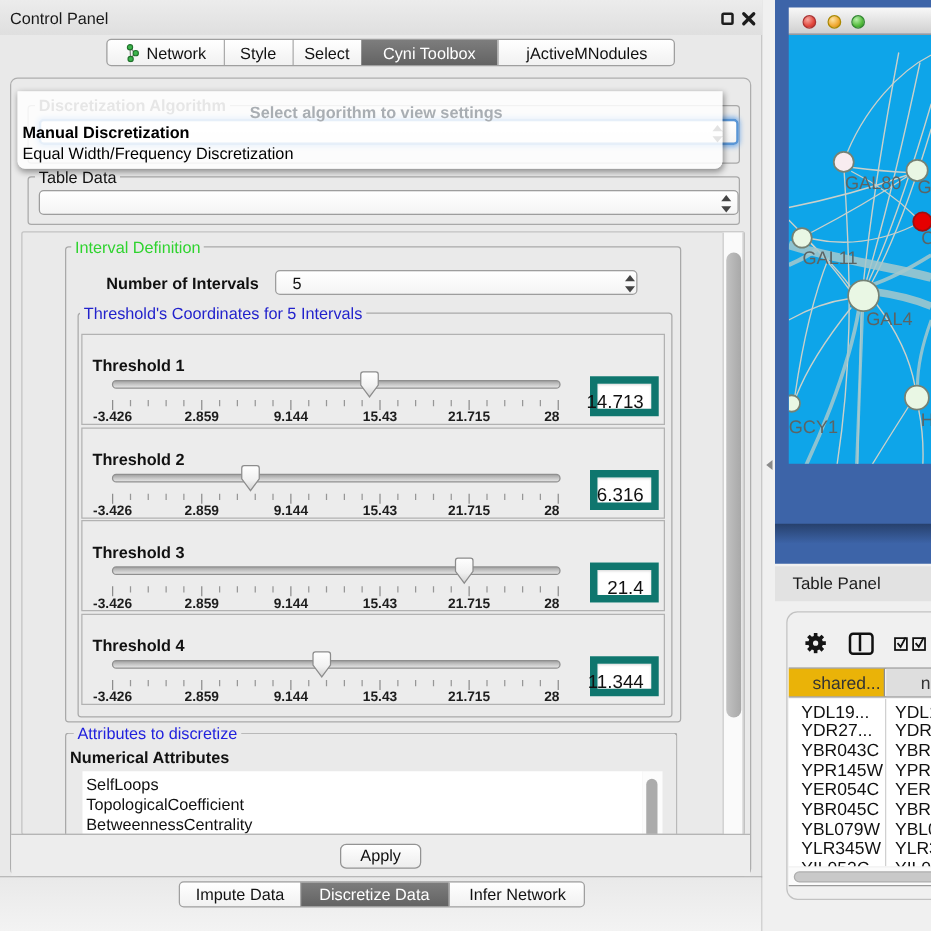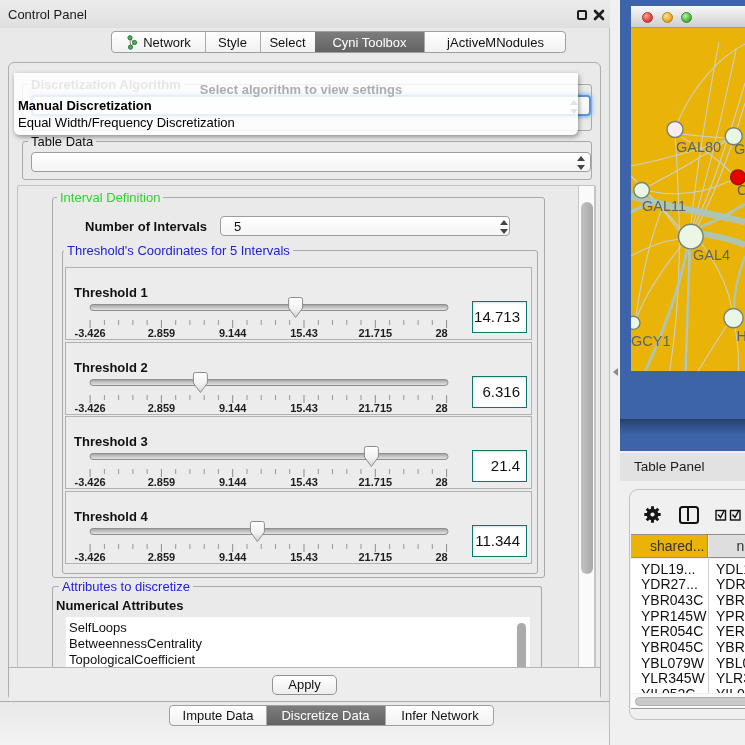--- a/index.html
+++ b/index.html
@@ -5,36 +5,36 @@
 html,body { width:745px; height:745px; overflow:hidden; background:#ebebeb;
   font-family:"Liberation Sans", sans-serif; }
 #stage { position:absolute; left:0; top:0; width:745px; height:745px; }
 .abs { position:absolute; }
 
 #lwin { position:absolute; left:0; top:0; width:610px; height:745px; background:#e9e9e9; border-right:1px solid #bdbdbd; }
 #titlebar { position:absolute; left:0; top:0; width:610px; height:28px; background:linear-gradient(#ececec,#dfdfdf); }
 #titlebar .t { position:absolute; left:8px; top:7px; font-size:13px; color:#1a1a1a; }
 #minbox { position:absolute; left:577px; top:10px; width:10px; height:10px; border:2px solid #1c1c1c; border-radius:2px; }
 
-.seg { position:absolute; background:linear-gradient(#ffffff,#f1f1f1); border:1px solid #9f9f9f; border-radius:4px;margin-left:26px; }
+.seg { position:absolute; background:linear-gradient(#ffffff,#f1f1f1); border:1px solid #9f9f9f; border-radius:4px; }
 .seg .divider { position:absolute; top:0; width:1px; height:100%; background:#ababab; }
 .seg .dark { position:absolute; top:0; height:100%; background:linear-gradient(#7d7d7d,#636363); }
 .seg .lbl { position:absolute; top:0; height:100%; display:flex; align-items:center; justify-content:center; font-size:13px; color:#111; white-space:nowrap; }
 
 #outerpanel { position:absolute; left:8px; top:62px; width:593px; height:639px; background:#eaeaea; border:1px solid #aeaeae; border-radius:6px; }
 .group { position:absolute; border:1px solid #a9a9a9; border-radius:3px; }
 .gtitle { position:absolute; top:-8px; background:#eaeaea; padding:0 3px; font-size:13px; line-height:15px; white-space:nowrap; }
 .combo { position:absolute; background:linear-gradient(#ffffff,#f4f4f4); border:1px solid #9d9d9d; border-radius:4px; font-size:13px; color:#111; }
 .combo .txt { position:absolute; left:11px; top:2px; }
 .stepper { position:absolute; top:3px; width:9px; height:14px; }
 .stepper:before { content:""; position:absolute; left:1px; top:0; border-left:4px solid transparent; border-right:4px solid transparent; border-bottom:5px solid #444; }
 .stepper:after { content:""; position:absolute; left:1px; bottom:0; border-left:4px solid transparent; border-right:4px solid transparent; border-top:5px solid #444; }
 .thpanel { position:absolute; left:65px; width:467px; height:73px; border:1px solid #b2b2b2; background:#ececec; }
 .thlabel { position:absolute; left:8px; top:5px; font-size:13px; font-weight:bold; color:#111;margin-top:12px; }
-.valbox { position:absolute; left:406px; top:33px; width:55px; height:32px; background:#fff; border:1px solid #0f766e; box-shadow:inset 0 1px 2px rgba(0,0,0,0.15); }
+.valbox { position:absolute; left:406px; top:33px; width:55px; height:32px; background:#fff; border:6px solid #0f766e; box-shadow:inset 0 1px 2px rgba(0,0,0,0.15); }
 .valbox span { position:absolute; right:6px; top:6px; font-size:15px; color:#111; }
 #vscroll { position:absolute; left:578px; top:186px; width:17px; height:482px; background:#fafafa; border-left:1px solid #c6c6c6; border-right:1px solid #c6c6c6; }
 #vscroll .thumb { position:absolute; left:2px; top:16px; width:12px; height:372px; border-radius:6px; background:linear-gradient(90deg,#c2c2c2,#a8a8a8); }
 
 #popup { position:absolute; left:14px; top:73px; width:564px; height:62px; background:rgba(255,255,255,0.85); border-radius:0 0 6px 6px; box-shadow:1px 2px 5px rgba(0,0,0,0.4); }
 #popup .hint { position:absolute; left:10px; right:0; top:9px; text-align:center; font-size:13px; font-weight:bold; color:#a9aeb3; }
 #popup .i1 { position:absolute; left:4px; top:25px; font-size:13px; font-weight:bold; color:#000; }
 #popup .i2 { position:absolute; left:4px; top:42px; font-size:13px; color:#000; }
 
 #applybtn { position:absolute; left:272px; top:675px; width:65px; height:20px; background:linear-gradient(#ffffff,#ededed); border:1px solid #939393; border-radius:5px; text-align:center; font-size:13px; color:#111; line-height:18px; }
@@ -42,21 +42,21 @@
 #attrlist { position:absolute; left:66px; top:617px; width:448px; height:50px; background:#fff; overflow:hidden; font-size:13px; color:#111; padding-top:3px; }
 #attrlist div { padding-left:3px; height:16px; line-height:16px; }
 #alscroll { position:absolute; left:514px; top:617px; width:16px; height:50px; background:#fcfcfc; }
 #alscroll .thumb { position:absolute; left:3px; top:6px; width:9px; height:60px; border-radius:4.5px 4.5px 0 0; background:#ababab; }
 
 #rbg { position:absolute; left:610px; top:0; width:135px; height:745px; background:#f0f0f0; }
 #bluewin { position:absolute; left:620px; top:0; width:125px; height:451px; background:#3d64a8; }
 #macwin { position:absolute; left:11px; top:6px; width:114px; height:413px; }
 #mactb { position:absolute; left:0; top:0; width:114px; height:22px; background:linear-gradient(#f8f8f8,#cfcfcf); border-bottom:1px solid #9a9a9a; }
 .light { position:absolute; top:5.5px; width:11px; height:11px; border-radius:50%; }
-#canvas { position:absolute; left:0; top:22px; width:114px; height:343px; background:#eab308; overflow:hidden; }
+#canvas { position:absolute; left:0; top:22px; width:114px; height:343px; background:#0ea5e9; overflow:hidden; }
 #winshadow { position:absolute; left:620px; top:419px; width:125px; height:16px; background:linear-gradient(rgba(20,35,60,0.55),rgba(20,35,60,0)); }
 #tpbar { position:absolute; left:620px; top:453px; width:125px; height:28px; background:#e2e2e2; }
 #tpbar span { position:absolute; left:14px; top:6px; font-size:13.5px; color:#1c1c1c; }
 #card { position:absolute; left:629px; top:489px; width:130px; height:231px; background:#f0f0f0; border:1px solid #c2c2c2; border-radius:9px; }
 #thead { position:absolute; left:631px; top:534px; width:114px; height:24px; border-top:1px solid #8e8e8e; border-bottom:1px solid #8e8e8e; }
 #thc1 { position:absolute; left:0; top:0; width:76.5px; height:22px; background:#eab308; border-right:1px solid #8e8e8e; text-align:center; padding-left:17px; font-size:14px; color:#333; line-height:22px; }
 #thc2 { position:absolute; left:77.5px; top:0; width:37px; height:22px; background:#dedede; font-size:14px; color:#333; line-height:22px; padding-left:28px; }
 #tbody { position:absolute; left:631px; top:559px; width:114px; height:134px; background:#fff; overflow:hidden; }
 #tbody .r { position:absolute; font-size:14px; color:#111; white-space:nowrap; }
 #hscroll { position:absolute; left:631px; top:694px; width:114px; height:14px; background:#fbfbfb; }
@@ -315,22 +315,22 @@
           <span>11.344</span>
         </div>
 </div>
 
   <div class="group" style="left:52px; top:586px; width:490px; height:82px; border-bottom:none; border-radius:3px 3px 0 0;">
     <div class="gtitle" style="left:6px; color:#2222dd;">Attributes to discretize</div>
   </div>
   <div class="abs" style="left:56px; top:598px; font-size:13px; font-weight:bold; color:#111;">Numerical Attributes</div>
   <div id="attrlist">
     <div>SelfLoops</div>
+    <div>TopologicalCoefficient</div>
     <div>BetweennessCentrality</div>
-    <div>TopologicalCoefficient</div>
   </div>
   <div id="alscroll">
         <div class="thumb"></div>
       </div>
 
   <div class="abs" style="left:17px; top:185px; width:579px; height:483px; border:1px solid #c2c2c2; border-radius:2px;"></div>
   <div id="vscroll">
         <div class="thumb"></div>
       </div>
 

